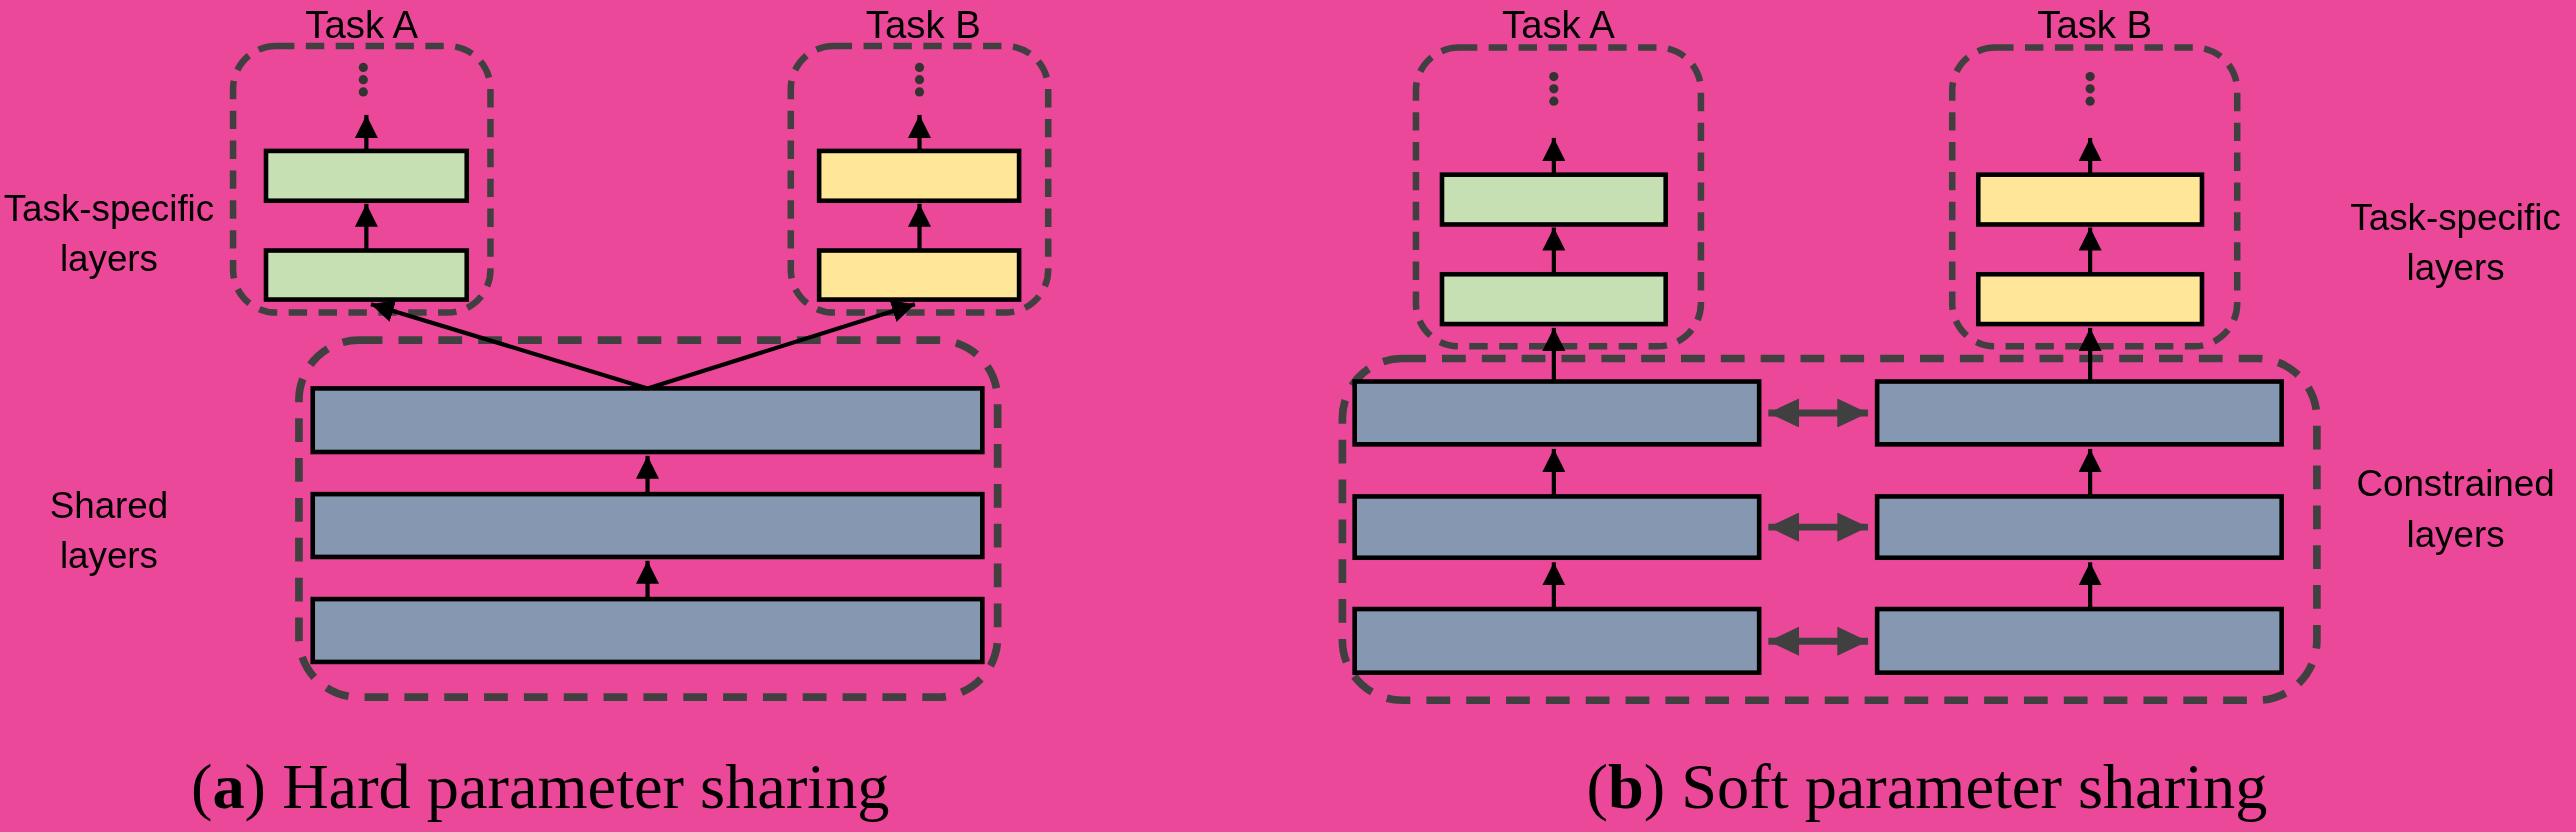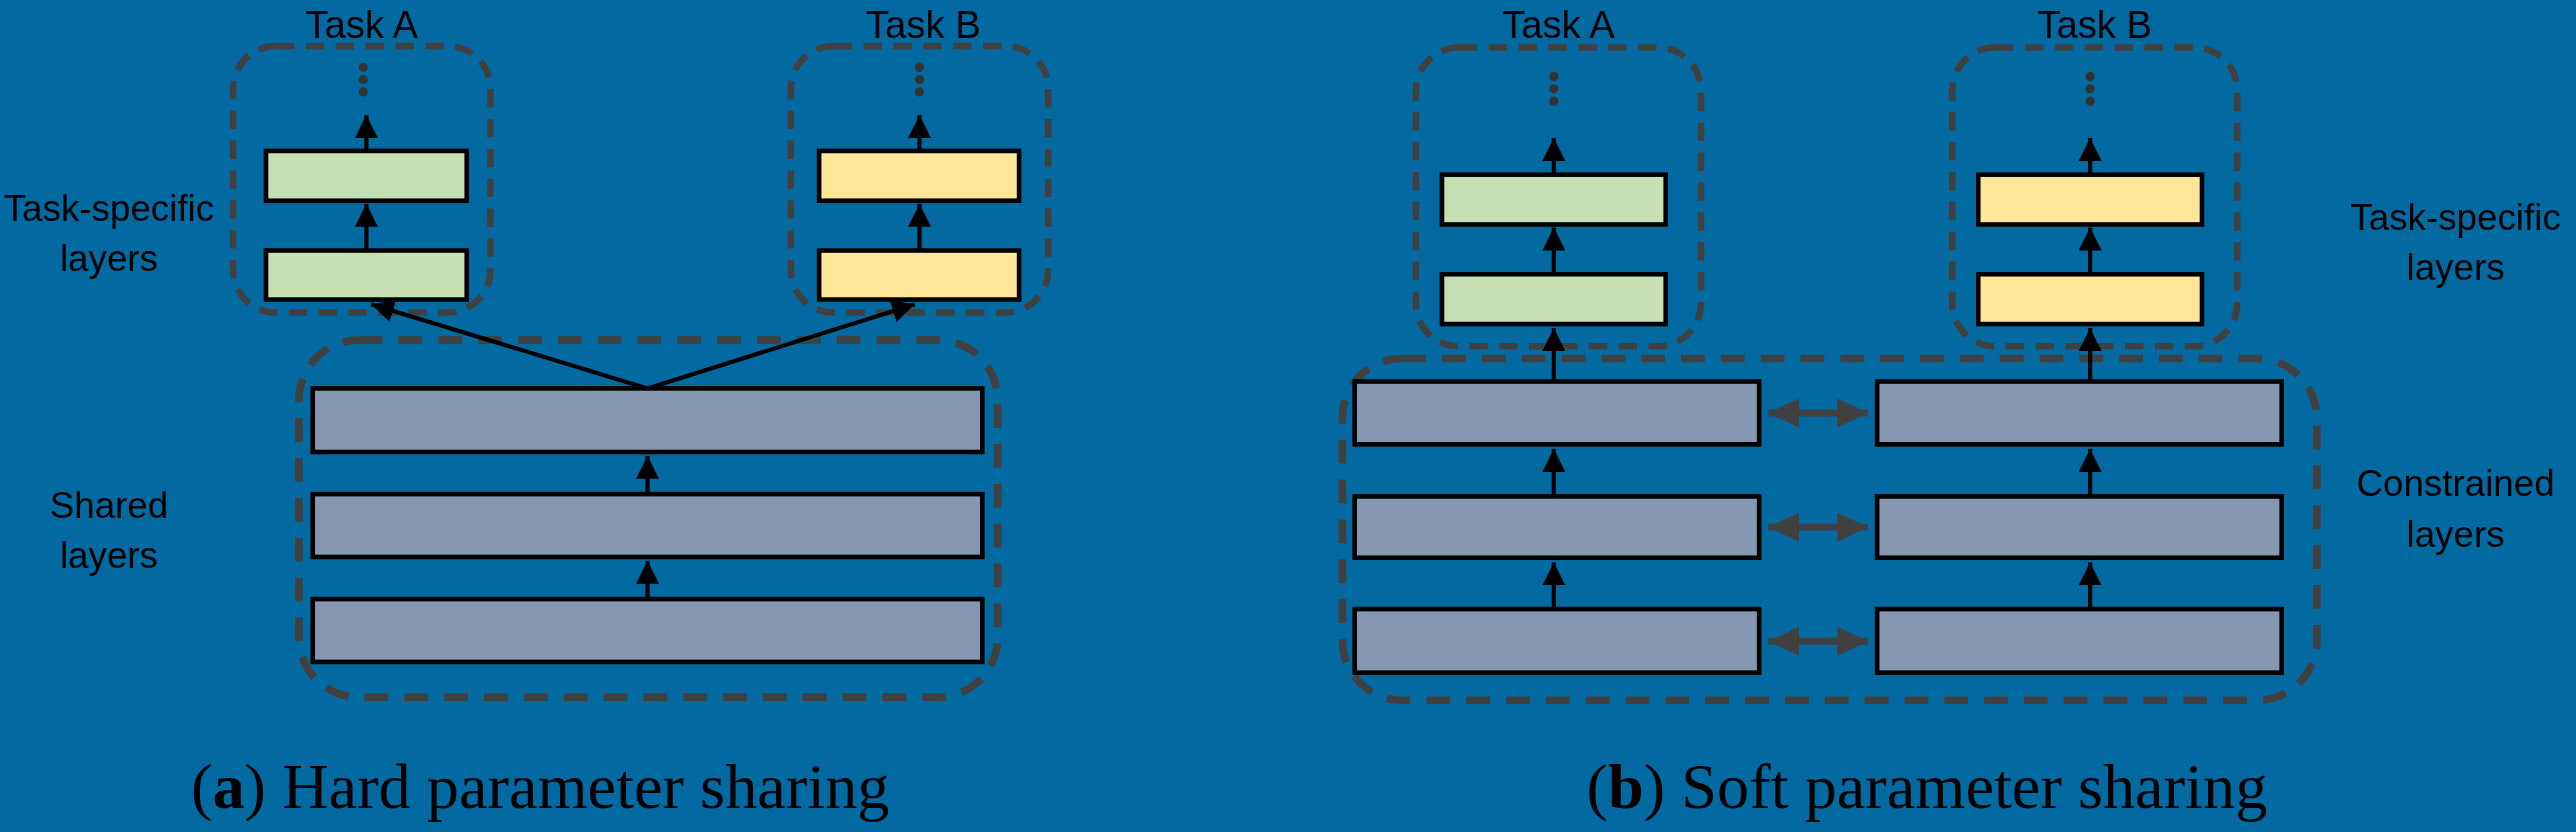--- a/index.html
+++ b/index.html
@@ -1,16 +1,16 @@
 <!DOCTYPE html>
 <html style="font-size:12.3px"><head>
 <meta charset="utf-8">
 <style>
   html, body { margin: 0; padding: 0; background: #ffffff; }
-  .figure-wrap { width: 2576px; height: 832px; background: #0369a1; }
+  .figure-wrap { width: 2576px; height: 832px; background: #ec4899; }
   svg { display: block; }
 
   
   .dash-small { fill: none; stroke: #404040; stroke-width: 8.5; stroke-dasharray: 24 15; }
   .dash-big   { fill: none; stroke: #404040; stroke-width: 10;  stroke-dasharray: 31 21; }
 
   
   .layer { stroke: #000000; stroke-width: 6; }
 
   

